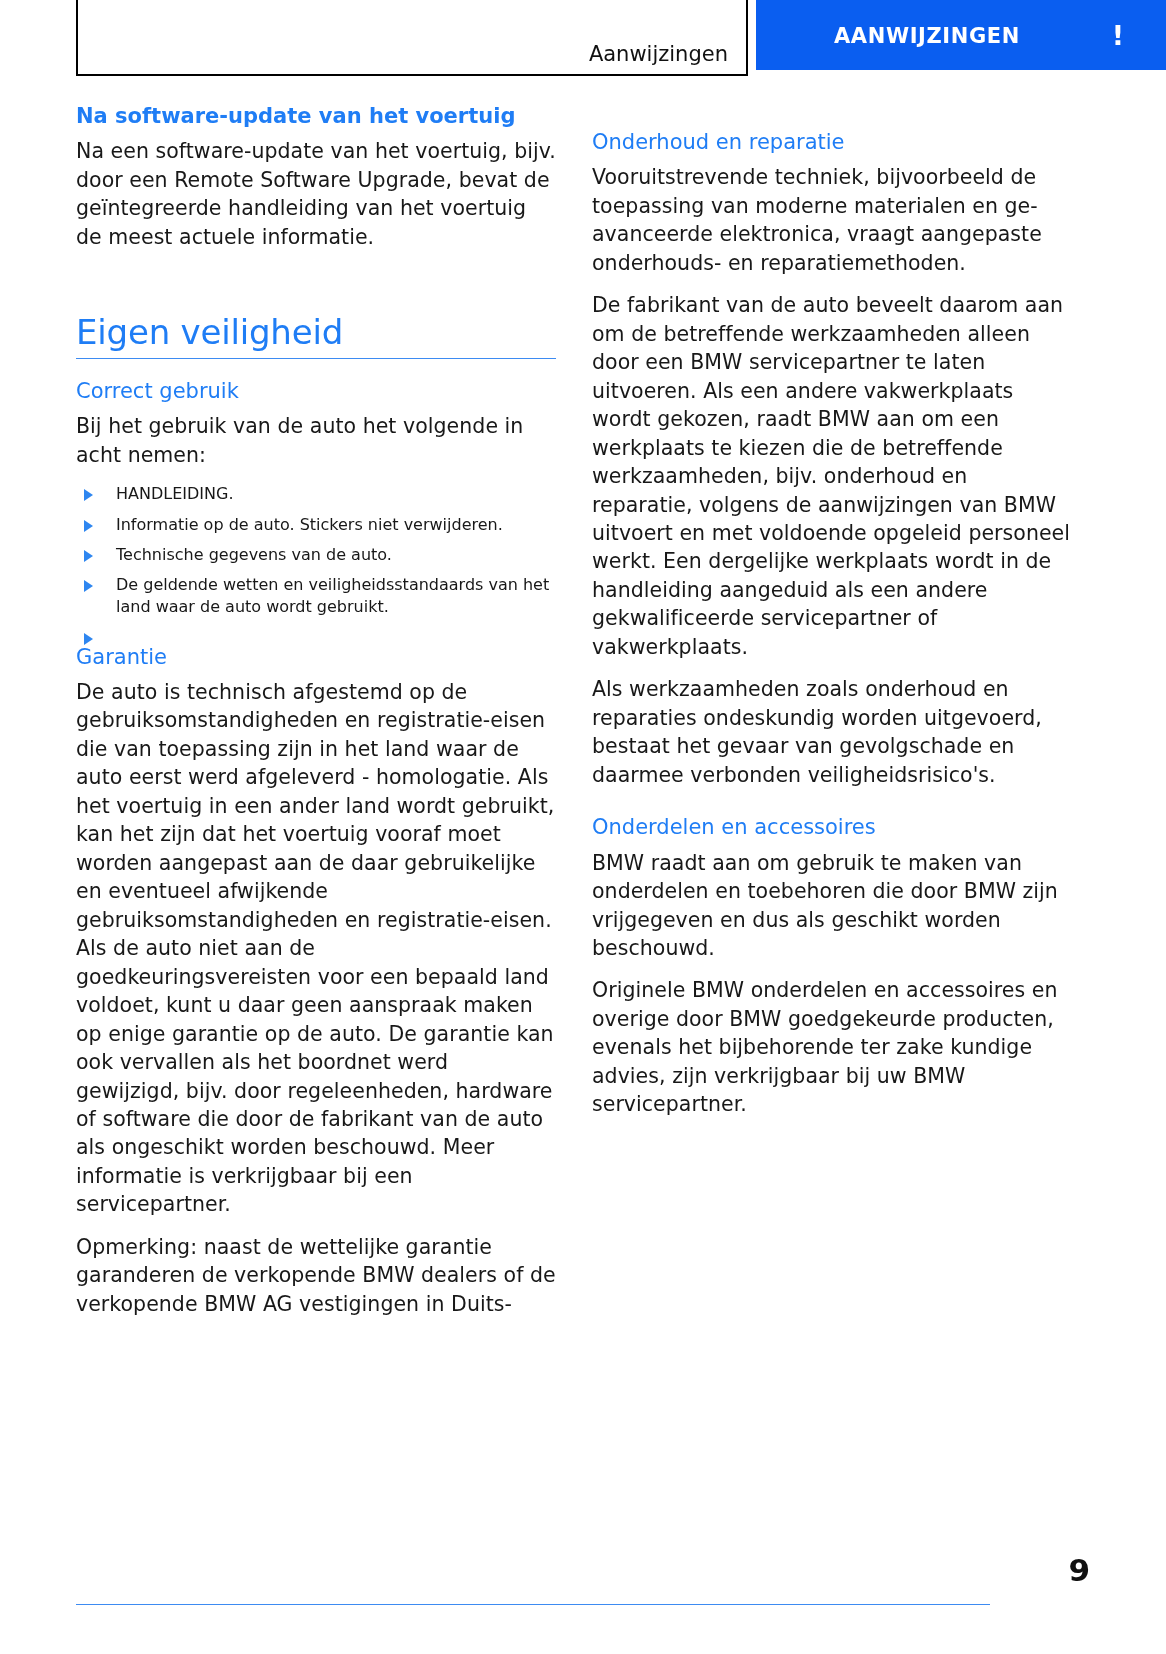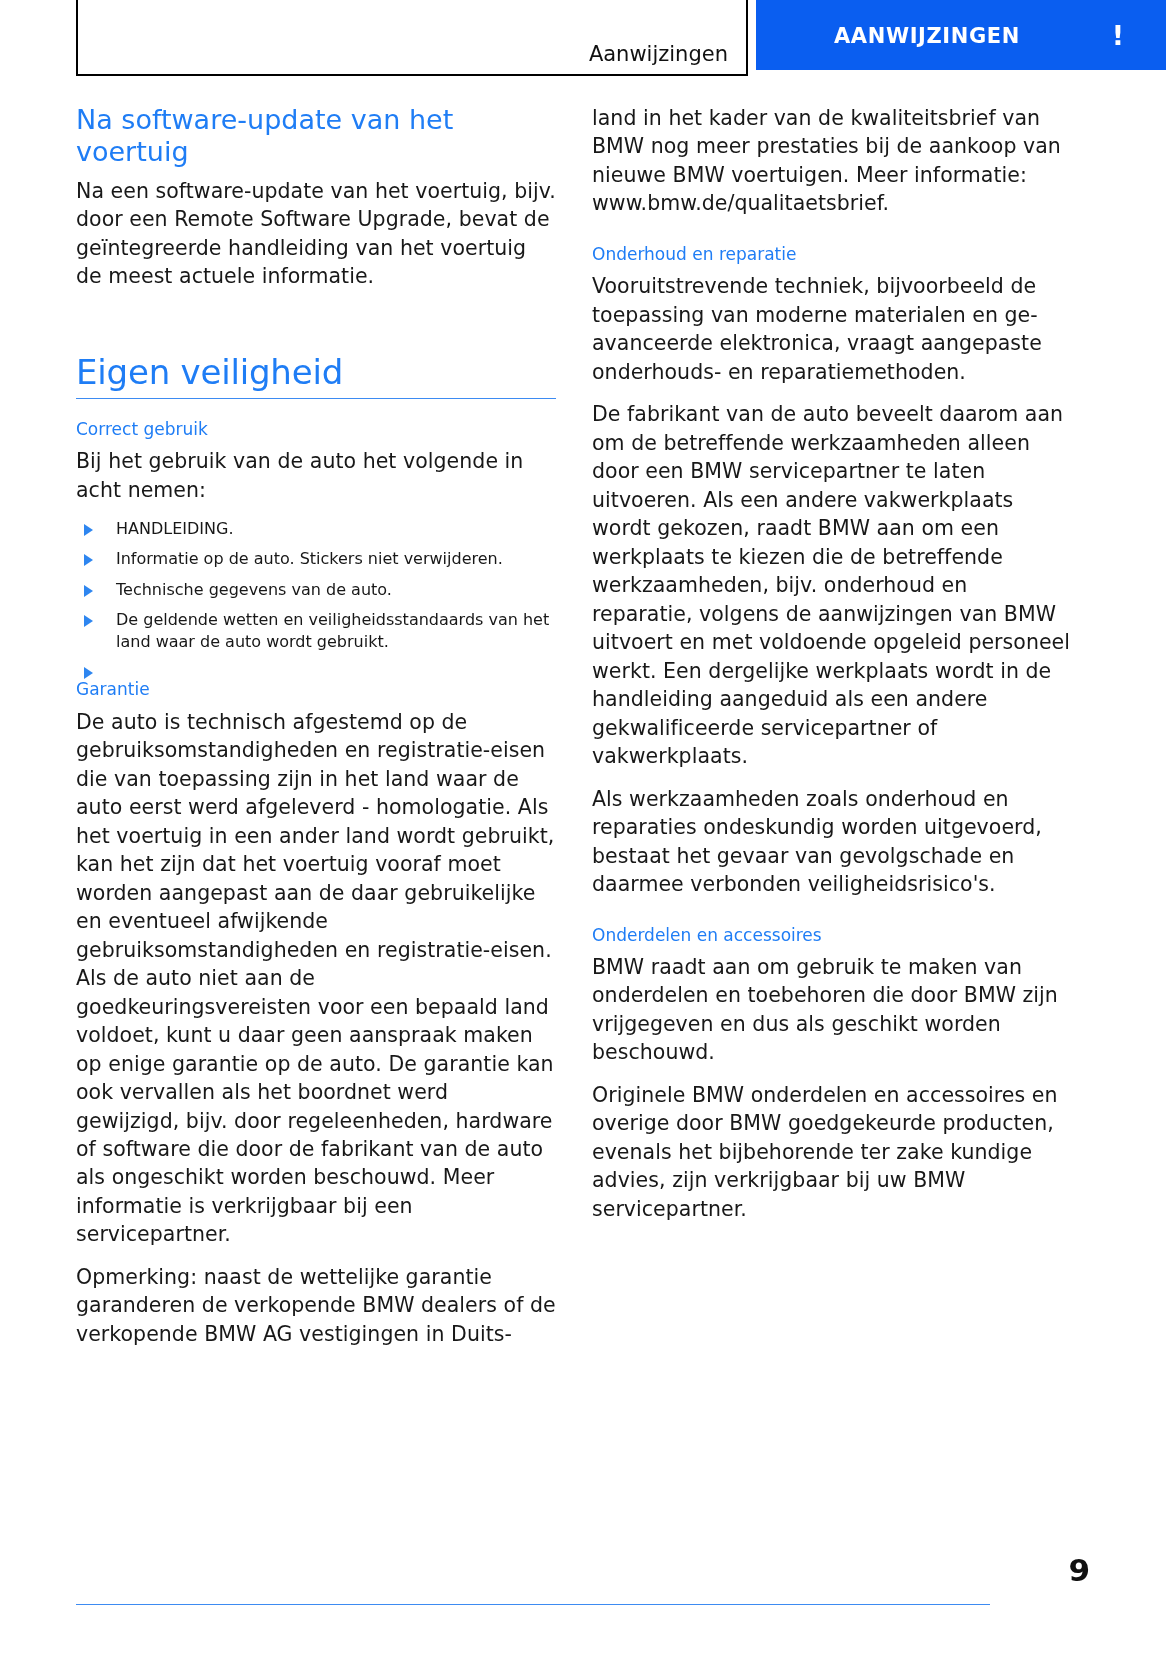--- a/index.html
+++ b/index.html
@@ -92,29 +92,29 @@
     letter-spacing: -0.2px;
   }
   .rule {
     border: none;
     border-top: 1px solid #3d8bf2;
     margin: 6px 0 20px 0;
   }
   h3.sub-title {
     color: #1f7df5;
     font-weight: normal;
-    font-size: 17px;
+    font-size: 21px;
     margin: 26px 0 8px 0;
     line-height: 1.2;
   }
   h3.sub-title.first { margin-top: 0; }
   h3.head-blue {
     color: #1f7df5;
-    font-weight: normal;
-    font-size: 27px;
+    font-weight: bold;
+    font-size: 21px;
     margin: 0 0 8px 0;
     line-height: 1.2;
   }
   p.para {
     font-size: 20.5px;
     line-height: 1.39;
     margin: 0 0 14px 0;
     color: #181818;
     letter-spacing: 0.05px;
   }
@@ -191,21 +191,20 @@
       <li><span class="tri"></span><span>De geldende wetten en veiligheidsstandaards van het land waar de auto wordt gebruikt.</span></li>
       <li><span class="tri"></span></li>
     </ul>
 
     <h3 class="sub-title">Garantie</h3>
     <p class="para">De auto is technisch afgestemd op de gebruiksomstandigheden en registratie-eisen die van toepassing zijn in het land waar de auto eerst werd afgeleverd - homologatie. Als het voertuig in een ander land wordt gebruikt, kan het zijn dat het voertuig vooraf moet worden aangepast aan de daar gebruikelijke en eventueel afwijkende gebruiksomstandigheden en registratie-eisen. Als de auto niet aan de goedkeuringsvereisten voor een bepaald land voldoet, kunt u daar geen aanspraak maken op enige garantie op de auto. De garantie kan ook vervallen als het boordnet werd gewijzigd, bijv. door regeleenheden, hardware of software die door de fabrikant van de auto als ongeschikt worden beschouwd. Meer informatie is verkrijgbaar bij een servicepartner.</p>
     <p class="para">Opmerking: naast de wettelijke garantie garanderen de verkopende BMW dealers of de verkopende BMW AG vestigingen in Duits-</p>
   </div>
 
   <div class="col col-right">
-    <p class="para">land in het kader van de kwaliteitsbrief van BMW nog meer prestaties bij de aankoop van nieuwe BMW voertuigen. Meer informatie: www.bmw.de/qualitaetsbrief.</p>
 
     <h3 class="sub-title">Onderhoud en reparatie</h3>
     <p class="para">Vooruitstrevende techniek, bijvoorbeeld de toepassing van moderne materialen en ge-avanceerde elektronica, vraagt aangepaste onderhouds- en reparatiemethoden.</p>
     <p class="para">De fabrikant van de auto beveelt daarom aan om de betreffende werkzaamheden alleen door een BMW servicepartner te laten uitvoeren. Als een andere vakwerkplaats wordt gekozen, raadt BMW aan om een werkplaats te kiezen die de betreffende werkzaamheden, bijv. onderhoud en reparatie, volgens de aanwijzingen van BMW uitvoert en met voldoende opgeleid personeel werkt. Een dergelijke werkplaats wordt in de handleiding aangeduid als een andere gekwalificeerde servicepartner of vakwerkplaats.</p>
     <p class="para">Als werkzaamheden zoals onderhoud en reparaties ondeskundig worden uitgevoerd, bestaat het gevaar van gevolgschade en daarmee verbonden veiligheidsrisico's.</p>
 
     <h3 class="sub-title">Onderdelen en accessoires</h3>
     <p class="para">BMW raadt aan om gebruik te maken van onderdelen en toebehoren die door BMW zijn vrijgegeven en dus als geschikt worden beschouwd.</p>
     <p class="para">Originele BMW onderdelen en accessoires en overige door BMW goedgekeurde producten, evenals het bijbehorende ter zake kundige advies, zijn verkrijgbaar bij uw BMW servicepartner.</p>
   </div>

